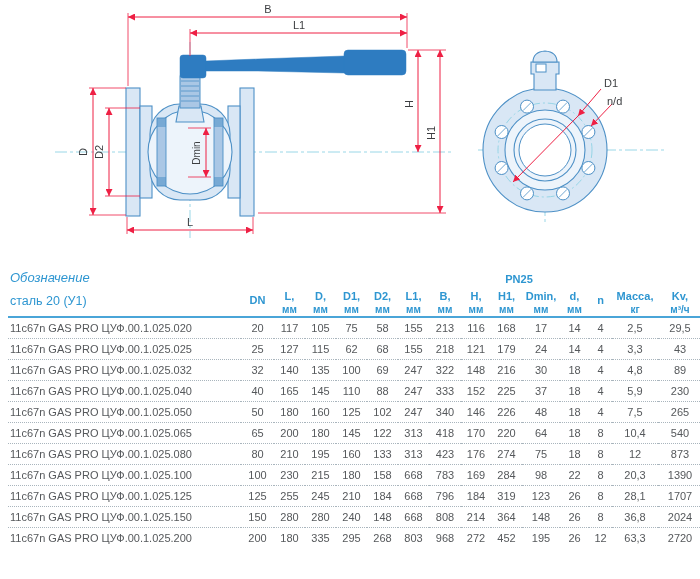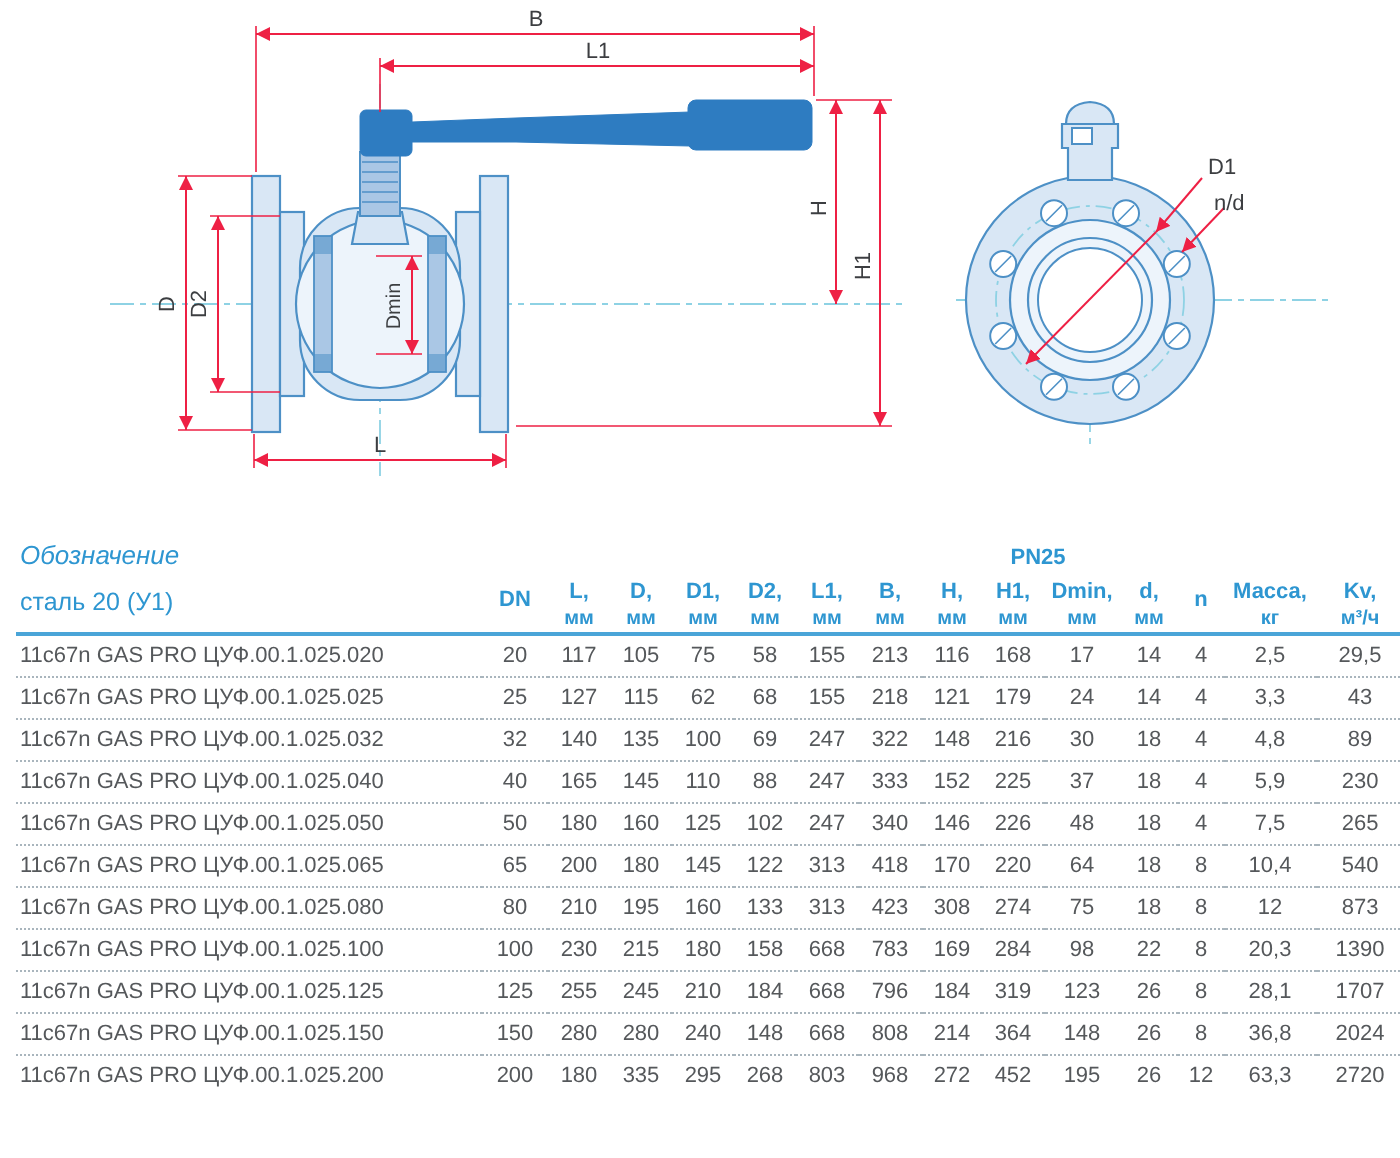--- a/index.html
+++ b/index.html
@@ -376,21 +376,21 @@
           </tr>
           <tr>
             <td class="desig-cell">11c67n GAS PRO ЦУФ.00.1.025.080</td>
             <td>80</td>
             <td>210</td>
             <td>195</td>
             <td>160</td>
             <td>133</td>
             <td>313</td>
             <td>423</td>
-            <td>308</td>
+            <td>176</td>
             <td>274</td>
             <td>75</td>
             <td>18</td>
             <td>8</td>
             <td>12</td>
             <td>873</td>
           </tr>
           <tr>
             <td class="desig-cell">11c67n GAS PRO ЦУФ.00.1.025.100</td>
             <td>100</td>

